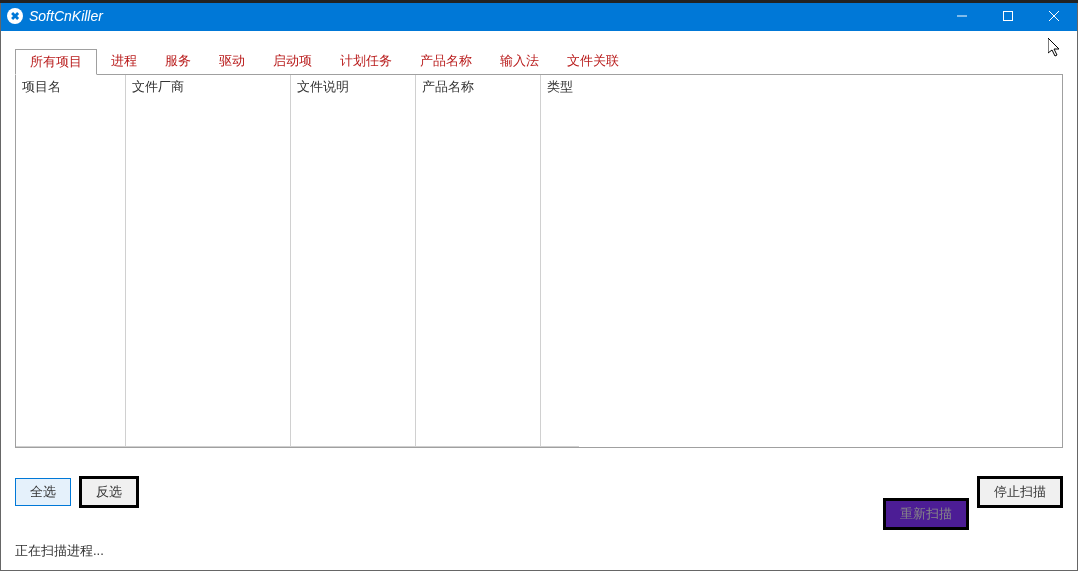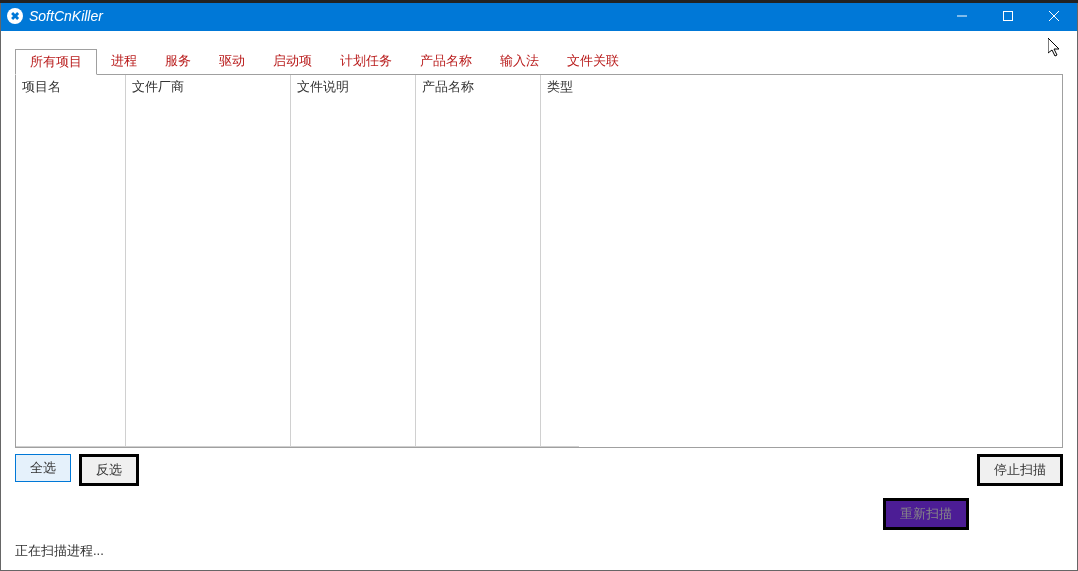--- a/index.html
+++ b/index.html
@@ -135,21 +135,21 @@
     .col-2 { width: 165px; }
     .col-3 { width: 125px; }
     .col-4 { width: 125px; }
     .col-5 { flex: 1; }
     .table-body {
       flex: 1;
       background: #ffffff;
     }
     .bottom-bar {
       display: flex;
-      align-items: flex-start;
+      align-items: center;
       margin-top: 6px;
       gap: 8px;
     }
     .btn {
       padding: 4px 14px;
       font-size: 13px;
       background: #f0f0f0;
       border: 3px solid #000000;
       cursor: pointer;
       color: #333;

